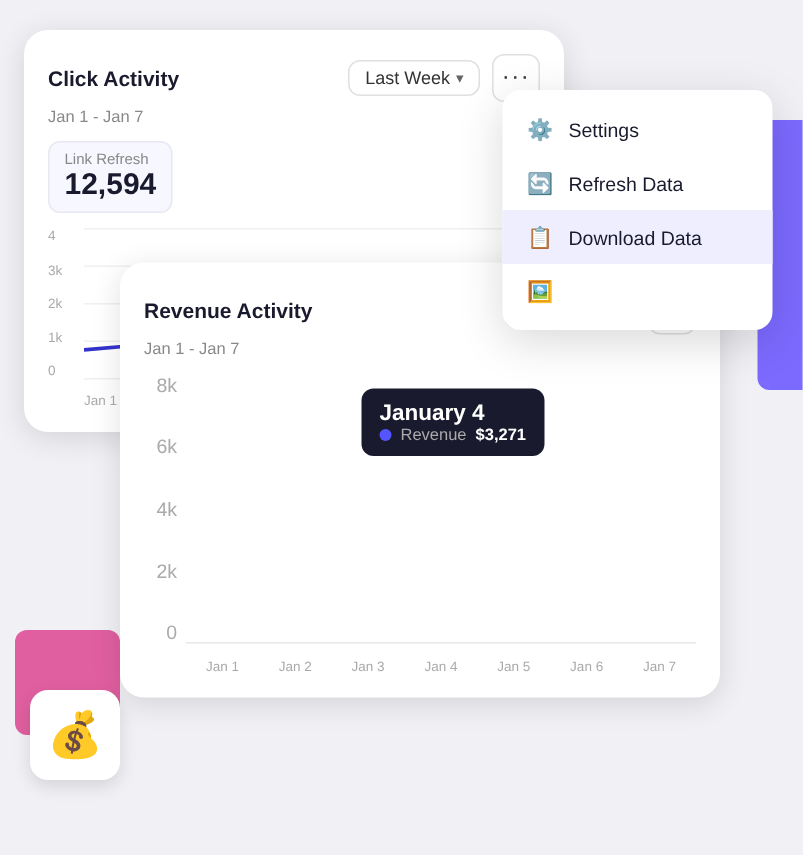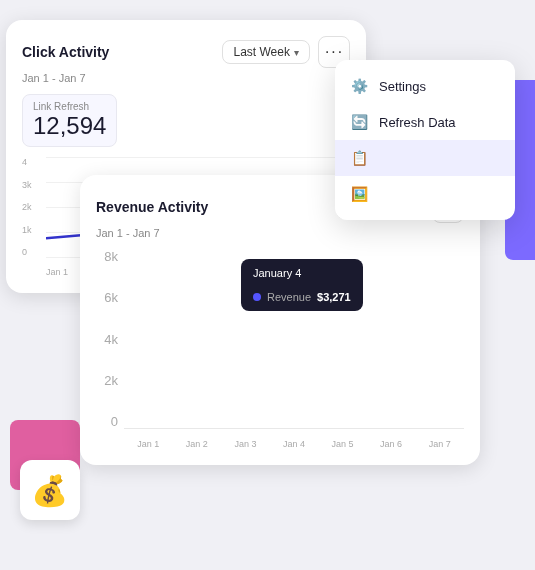--- a/index.html
+++ b/index.html
@@ -29,21 +29,21 @@
       width: 70px;
       height: 70px;
       background: #e05fa0;
       border-radius: 8px;
     }
 
     
     .card-click {
       position: absolute;
       top: 20px;
-      left: 6px;
+      left: 16px;
       width: 360px;
       background: #fff;
       border-radius: 16px;
       padding: 16px;
       box-shadow: 0 4px 20px rgba(0,0,0,0.12);
       z-index: 2;
     }
     .card-header {
       display: flex;
       align-items: center;
@@ -99,22 +99,22 @@
       border-radius: 8px;
       padding: 6px 10px;
       display: inline-block;
       margin-bottom: 10px;
     }
     .metric-label {
       font-size: 10px;
       color: #888;
     }
     .metric-value {
-      font-size: 24px;
-      font-weight: 400;
+      font-size: 20px;
+      font-weight: 700;
       color: #1a1a2e;
     }
 
     
     .line-chart-area {
       position: relative;
       height: 120px;
     }
     .y-axis {
       position: absolute;
@@ -254,23 +254,23 @@
       left: 145px;
       background: #1a1a2e;
       color: #fff;
       border-radius: 8px;
       padding: 8px 12px;
       font-size: 11px;
       z-index: 20;
       white-space: nowrap;
     }
     .tooltip-date {
-      font-size: 11px;
-      font-weight: 400;
-      margin-bottom: 12px;
+      font-size: 15px;
+      font-weight: 700;
+      margin-bottom: 0;
     }
     .tooltip-row {
       display: flex;
       align-items: center;
       gap: 6px;
     }
     .tooltip-dot {
       width: 8px;
       height: 8px;
       background: #5555ff;
@@ -373,20 +373,21 @@
   <div class="dropdown-item">
     <span class="menu-icon">⚙️</span>
     <span>Settings</span>
   </div>
   <div class="dropdown-item">
     <span class="menu-icon">🔄</span>
     <span>Refresh Data</span>
   </div>
   <div class="dropdown-item active">
     <span class="menu-icon">📋</span>
+    <span>Download Data</span>
   </div>
   <div class="dropdown-item">
     <span class="menu-icon">🖼️</span>
   </div>
 </div>
 
 <div class="card-revenue">
   <div class="card-header">
     <span class="card-title">Revenue Activity</span>
     <div class="header-right">

